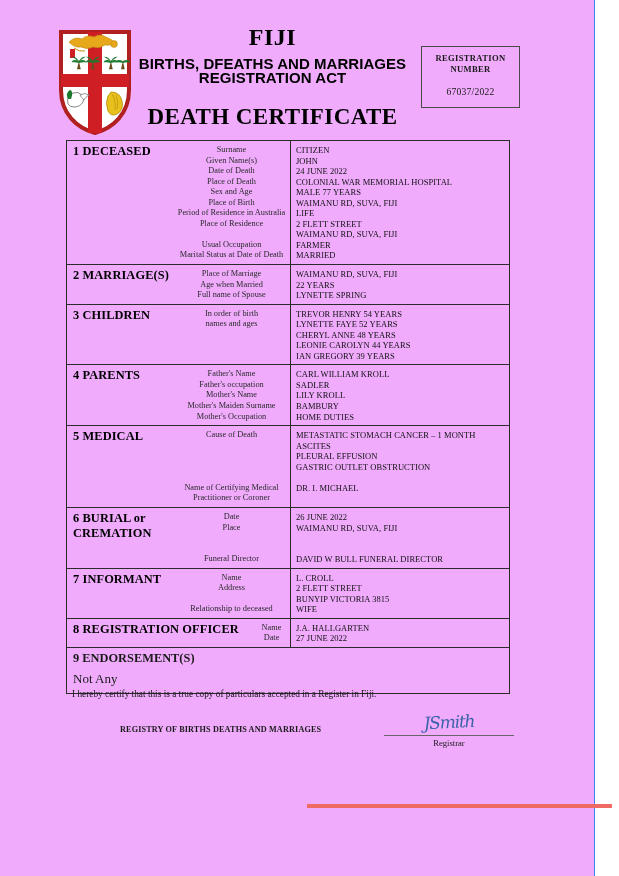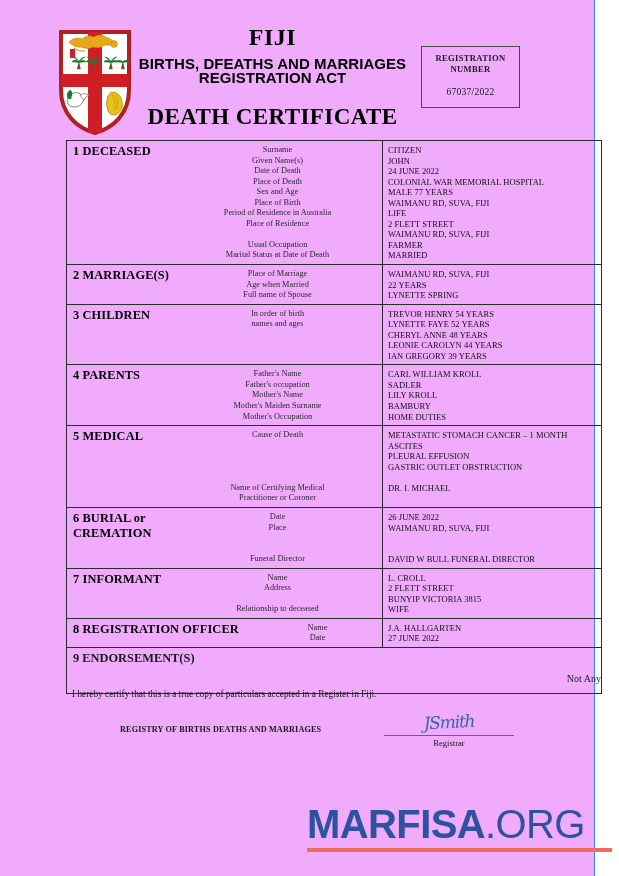--- a/index.html
+++ b/index.html
@@ -88,21 +88,21 @@
     font-family: "Liberation Serif", serif;
     font-size: 9.6px;
     margin-top: 11px;
     letter-spacing: 0.2px;
   }
 
   
   .tablewrap {
     position: absolute;
     left: 66px; top: 140px;
-    width: 536px;
+    width: 444px;
     border: 1.4px solid #2b2b2b;
   }
   .row {
     display: flex;
     border-bottom: 1.4px solid #2b2b2b;
     position: relative;
   }
   .row:last-child { border-bottom: none; }
 
   .sec-title {
@@ -147,24 +147,23 @@
   }
   .endorse-title {
     font-family: "Liberation Serif", serif;
     font-weight: bold;
     font-size: 12.4px;
     line-height: 15px;
     padding: 3px 0 3px 6px;
   }
   .endorse-body {
     font-family: "Liberation Serif", serif;
-    font-size: 10px;
+    font-size: 13px;
     line-height: 11px;
     padding: 4px 0 9px 6px;
-    text-align: right;
   }
 
   
   .footer {
     position: absolute;
     left: 72px; top: 672px;
     width: 440px;
   }
   .foot-notice {
     font-family: "Liberation Serif", serif;
@@ -480,17 +479,16 @@
     <div class="foot-registry">REGISTRY OF BIRTHS DEATHS AND MARRIAGES</div>
 
     <div class="sigblock">
       <div class="sig">JSmith</div>
       <div class="sig-rule"></div>
       <div class="sig-cap">Registrar</div>
     </div>
   </div>
 
   <div class="logo">
-    <div class="logo-text"><span>MARFISA</span><span class="thin">.ORG</span></div>
     <div class="logo-rule"></div>
   </div>
 
 </div>
 
 </body></html>

